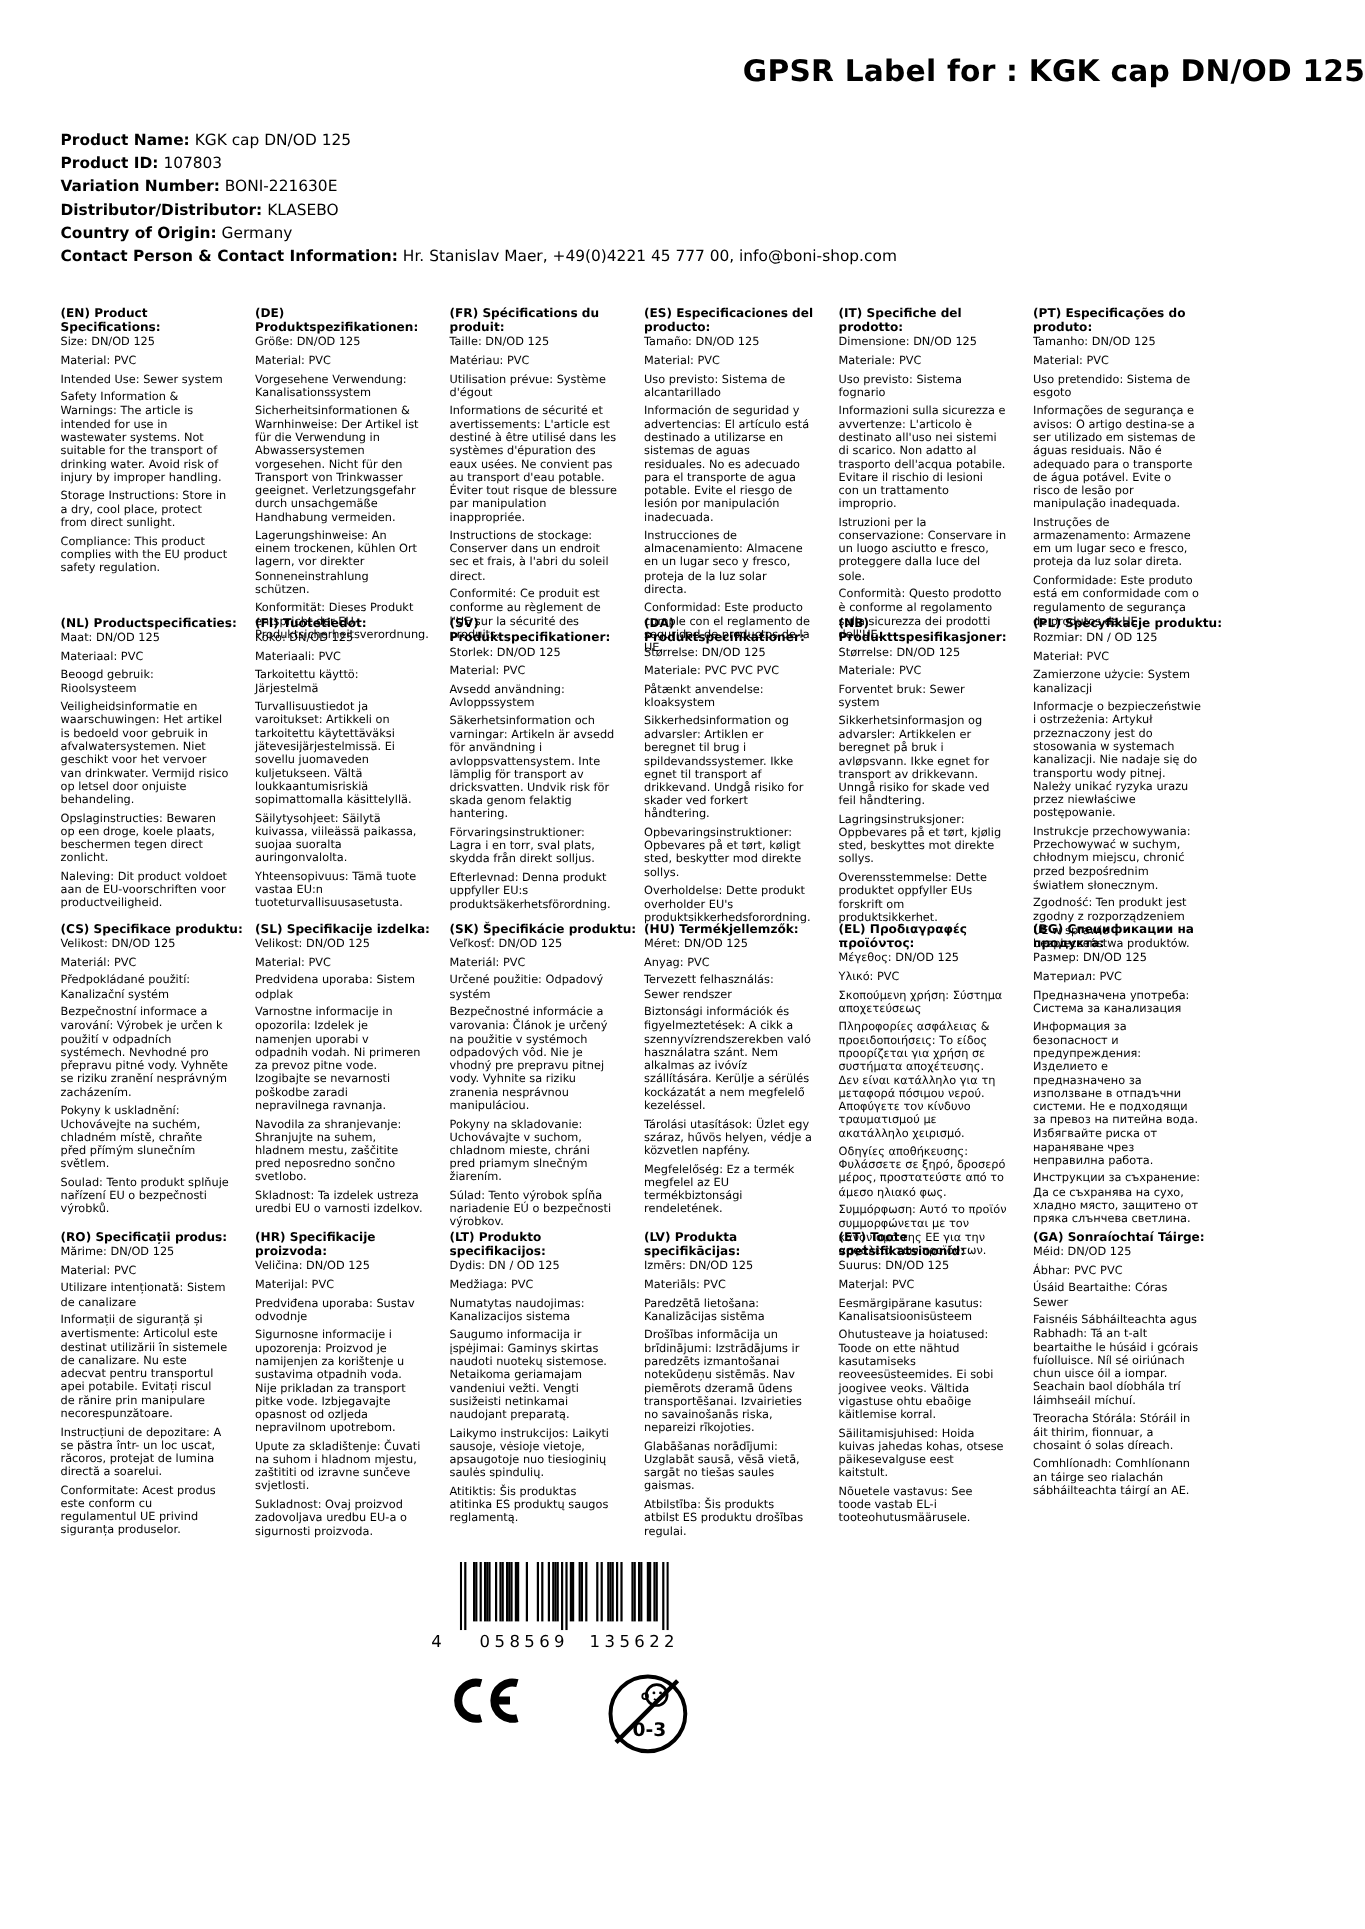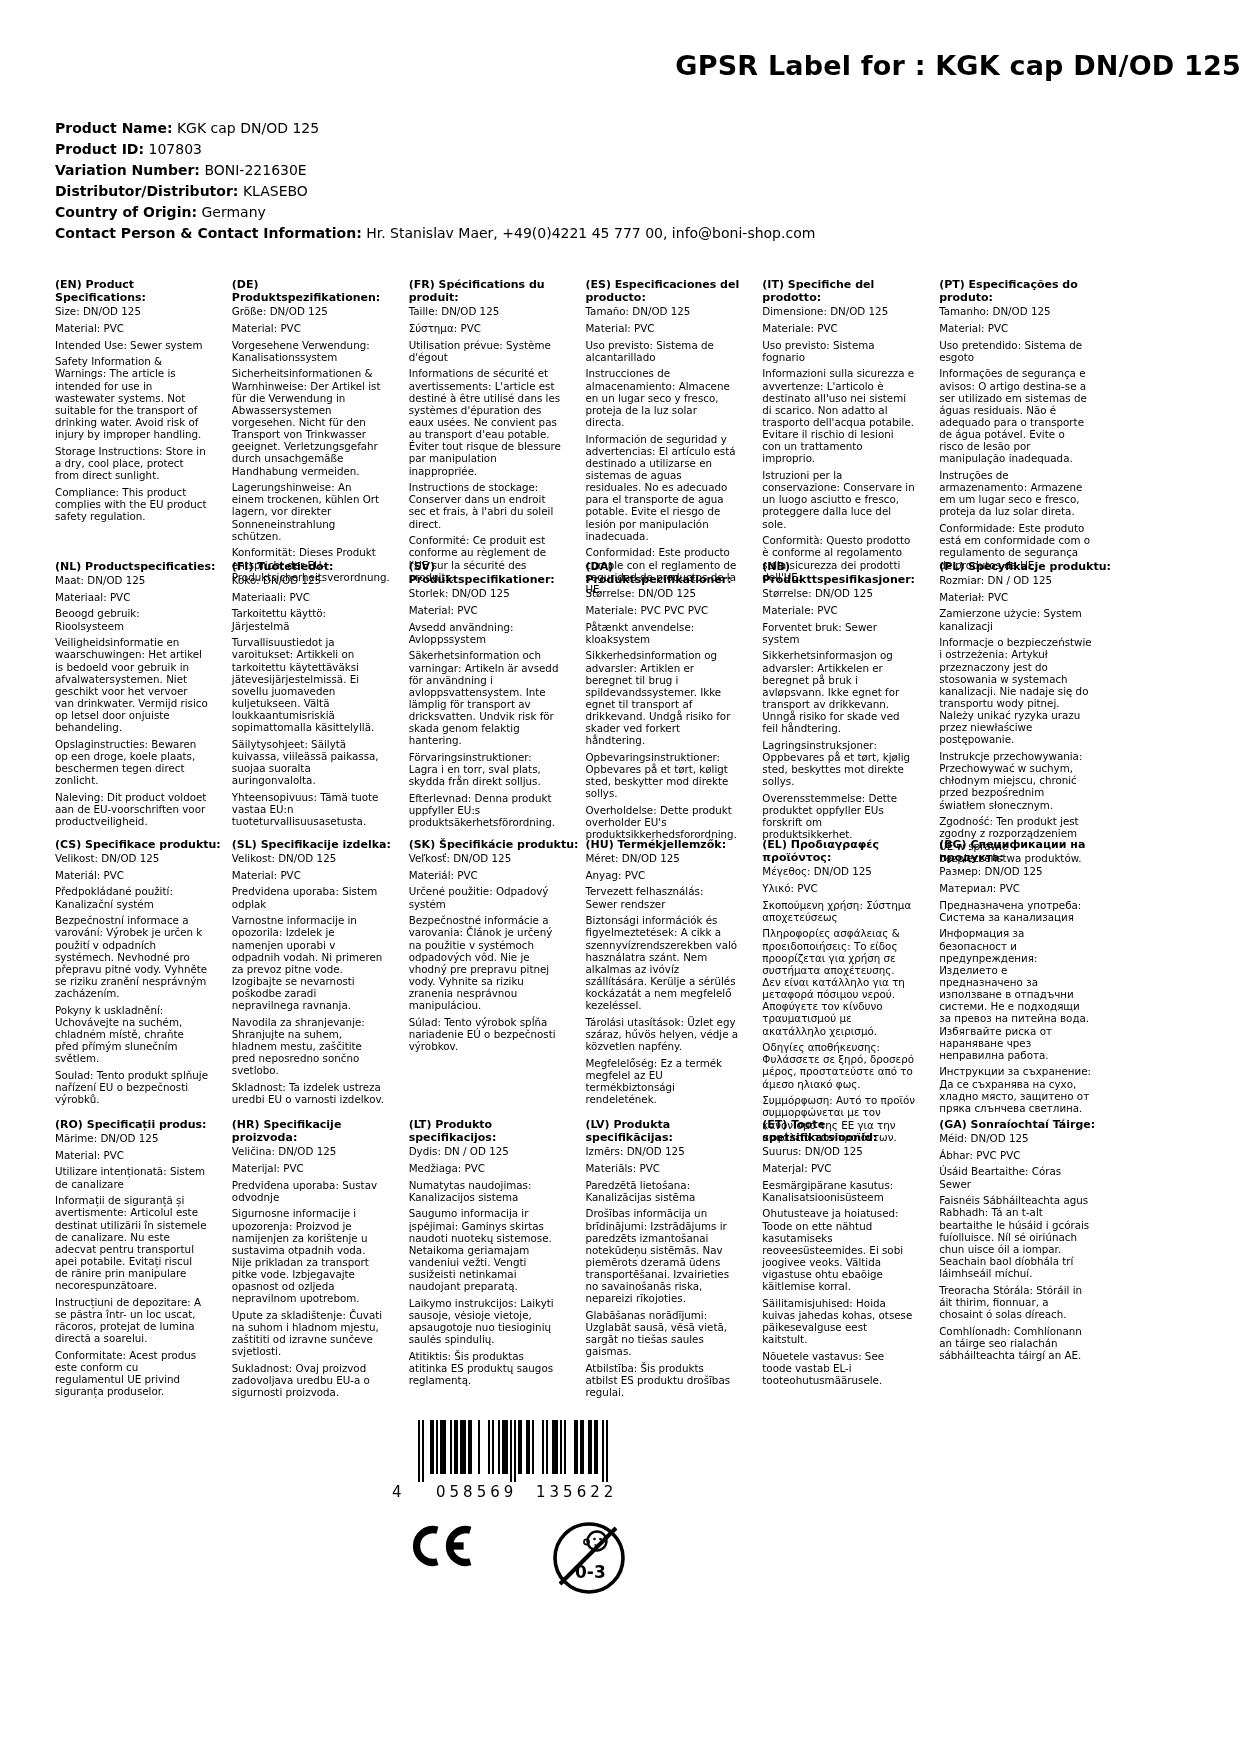--- a/index.html
+++ b/index.html
@@ -88,35 +88,35 @@
           <p>Vorgesehene Verwendung: Kanalisationssystem</p>
           <p>Sicherheitsinformationen &amp; Warnhinweise: Der Artikel ist für die Verwendung in Abwassersystemen vorgesehen. Nicht für den Transport von Trinkwasser geeignet. Verletzungsgefahr durch unsachgemäße Handhabung vermeiden.</p>
           <p>Lagerungshinweise: An einem trockenen, kühlen Ort lagern, vor direkter Sonneneinstrahlung schützen.</p>
           <p>Konformität: Dieses Produkt entspricht der EU-Produktsicherheitsverordnung.</p>
         </div>
     </section>
     <section class="block">
       <h3 class="block-title">(FR) Spécifications du produit:</h3>
       <div class="block-body">
           <p>Taille: DN/OD 125</p>
-          <p>Σύστημα: PVC</p>
+          <p>Matériau: PVC</p>
           <p>Utilisation prévue: Système d'égout</p>
           <p>Informations de sécurité et avertissements: L'article est destiné à être utilisé dans les systèmes d'épuration des eaux usées. Ne convient pas au transport d'eau potable. Éviter tout risque de blessure par manipulation inappropriée.</p>
           <p>Instructions de stockage: Conserver dans un endroit sec et frais, à l'abri du soleil direct.</p>
           <p>Conformité: Ce produit est conforme au règlement de l'UE sur la sécurité des produits.</p>
         </div>
     </section>
     <section class="block">
       <h3 class="block-title">(ES) Especificaciones del producto:</h3>
       <div class="block-body">
           <p>Tamaño: DN/OD 125</p>
           <p>Material: PVC</p>
           <p>Uso previsto: Sistema de alcantarillado</p>
+          <p>Información de seguridad y advertencias: El artículo está destinado a utilizarse en sistemas de aguas residuales. No es adecuado para el transporte de agua potable. Evite el riesgo de lesión por manipulación inadecuada.</p>
           <p>Instrucciones de almacenamiento: Almacene en un lugar seco y fresco, proteja de la luz solar directa.</p>
-          <p>Información de seguridad y advertencias: El artículo está destinado a utilizarse en sistemas de aguas residuales. No es adecuado para el transporte de agua potable. Evite el riesgo de lesión por manipulación inadecuada.</p>
           <p>Conformidad: Este producto cumple con el reglamento de seguridad de productos de la UE.</p>
         </div>
     </section>
     <section class="block">
       <h3 class="block-title">(IT) Specifiche del prodotto:</h3>
       <div class="block-body">
           <p>Dimensione: DN/OD 125</p>
           <p>Materiale: PVC</p>
           <p>Uso previsto: Sistema fognario</p>
           <p>Informazioni sulla sicurezza e avvertenze: L'articolo è destinato all'uso nei sistemi di scarico. Non adatto al trasporto dell'acqua potabile. Evitare il rischio di lesioni con un trattamento improprio.</p>
@@ -223,20 +223,21 @@
           <p>Skladnost: Ta izdelek ustreza uredbi EU o varnosti izdelkov.</p>
         </div>
     </section>
     <section class="block">
       <h3 class="block-title">(SK) Špecifikácie produktu:</h3>
       <div class="block-body">
           <p>Veľkosť: DN/OD 125</p>
           <p>Materiál: PVC</p>
           <p>Určené použitie: Odpadový systém</p>
           <p>Bezpečnostné informácie a varovania: Článok je určený na použitie v systémoch odpadových vôd. Nie je vhodný pre prepravu pitnej vody. Vyhnite sa riziku zranenia nesprávnou manipuláciou.</p>
+          <p>Pokyny na skladovanie: Uchovávajte v suchom, chladnom mieste, chráni pred priamym slnečným žiarením.</p>
           <p>Súlad: Tento výrobok spĺňa nariadenie EÚ o bezpečnosti výrobkov.</p>
         </div>
     </section>
     <section class="block">
       <h3 class="block-title">(HU) Termékjellemzők:</h3>
       <div class="block-body">
           <p>Méret: DN/OD 125</p>
           <p>Anyag: PVC</p>
           <p>Tervezett felhasználás: Sewer rendszer</p>
           <p>Biztonsági információk és figyelmeztetések: A cikk a szennyvízrendszerekben való használatra szánt. Nem alkalmas az ivóvíz szállítására. Kerülje a sérülés kockázatát a nem megfelelő kezeléssel.</p>

